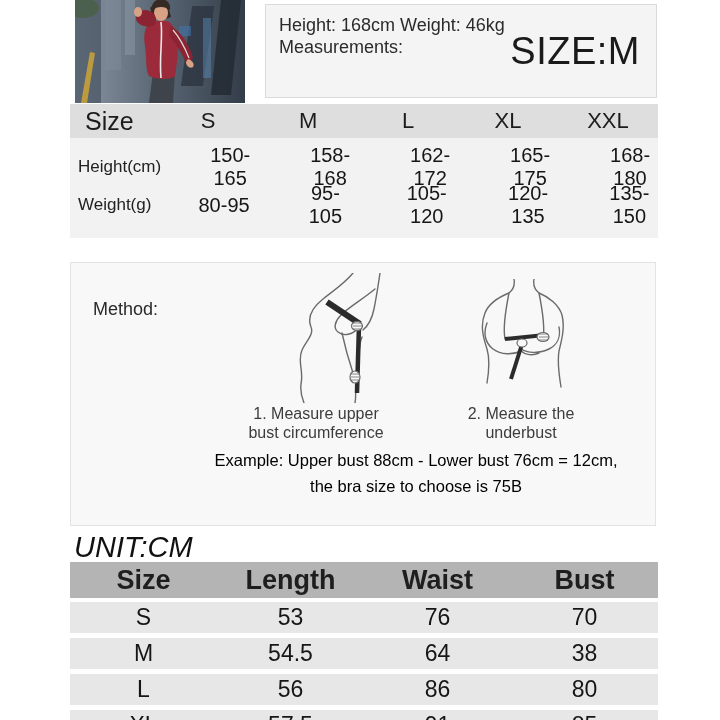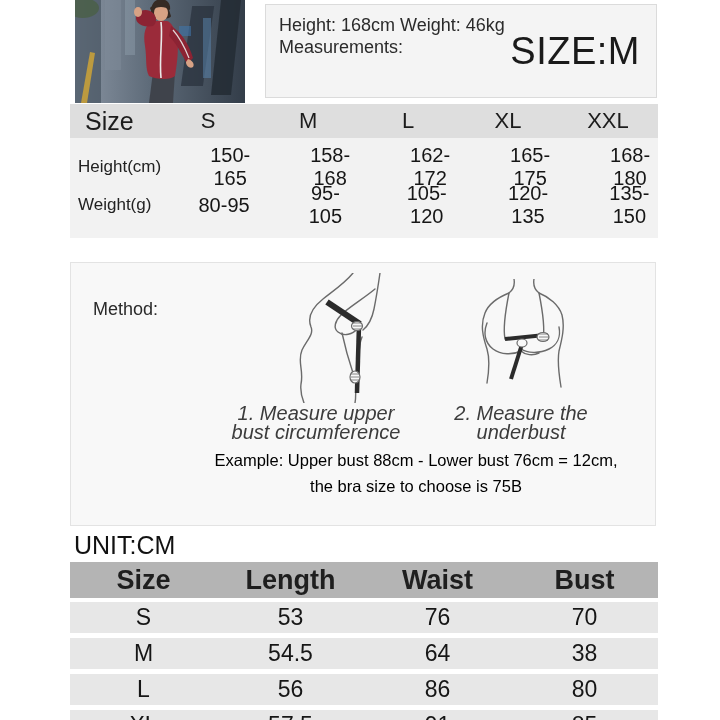--- a/index.html
+++ b/index.html
@@ -32,29 +32,29 @@
   
   .guide-box{
     position:absolute;left:70px;top:262px;width:586px;height:264px;
     background:#f8f8f8;border:1px solid #e3e3e3;box-sizing:border-box;
   }
   .guide-title{position:absolute;left:22px;top:34px;font-size:18px;line-height:24px;color:#2a2a2a;}
   .fig{position:absolute;}
   .fig svg{display:block;width:100%;height:100%;}
   .fig1{left:216px;top:10px;width:114px;height:130px;}
   .fig2{left:396px;top:16px;width:114px;height:124px;}
-  .cap{position:absolute;top:141px;width:210px;text-align:center;font-size:20px;line-height:19px;color:#3c3c3c;font-style:italic;}
+  .cap{position:absolute;top:141px;width:210px;text-align:center;font-size:16px;line-height:19px;color:#3c3c3c;}
   .cap1{left:140px;}
   .cap2{left:345px;}
   .example{
     position:absolute;left:108px;right:2px;top:184px;text-align:center;
     font-size:16.5px;line-height:26px;color:#000000;
   }
   
-  .unit{position:absolute;left:74px;top:531px;font-size:25px;color:#111;}
+  .unit{position:absolute;left:74px;top:531px;font-size:29px;color:#111;font-style:italic;}
   .table2{position:absolute;left:70px;top:562px;width:588px;}
   .t2-header{display:flex;align-items:center;height:36px;background:#b4b4b4;}
   .t2-hcell{width:25%;text-align:center;font-size:27px;font-weight:600;color:#1e1e1e;}
   .t2-row{display:flex;align-items:center;height:31px;background:#e7e7e7;margin-top:5px;}
   .t2-row.first{margin-top:4px;}
   .t2-cell{width:25%;text-align:center;font-size:23px;color:#161616;}
 </style>
 </head>
 <body>
 

